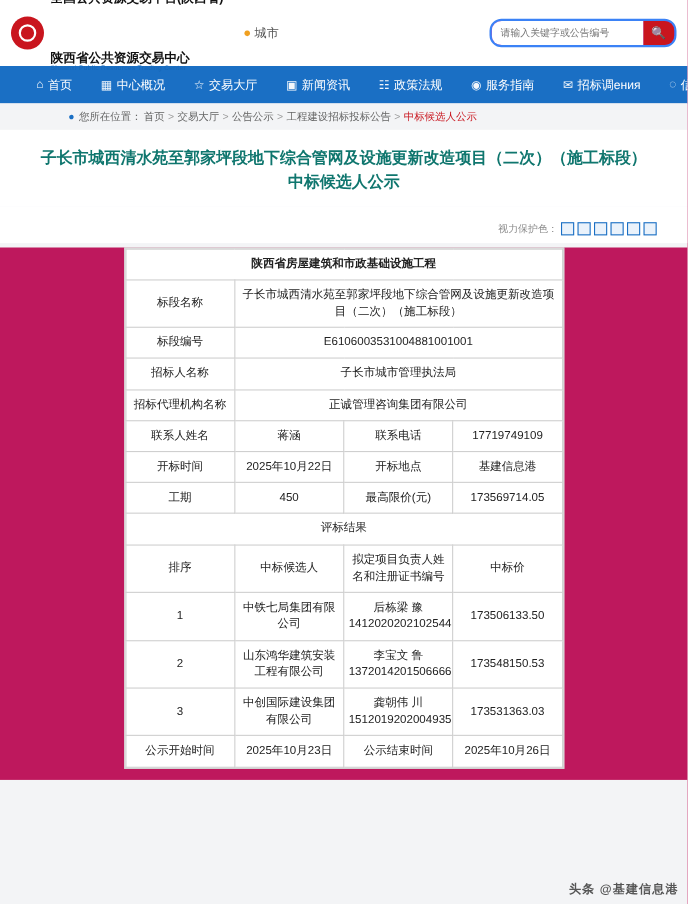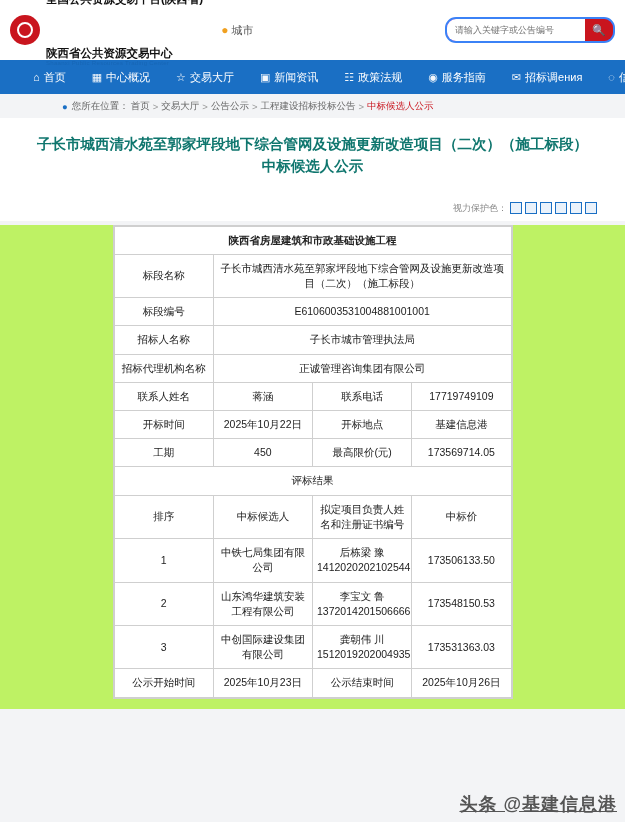--- a/index.html
+++ b/index.html
@@ -189,21 +189,21 @@
   }
   .sz {
     width: 10px; height: 10px;
     border: 1px solid #1a6fc4;
     display: inline-block;
     background: #eaf2fb;
   }
 
   
   .card-wrap {
-    background: #bef264;
+    background: #be185d;
     padding: 0 0 10px 0;
   }
   .card {
     width: 400px;
     margin: 4px auto 0 auto;
     border: 1px solid #cfcfcf;
     background: #fff;
     box-sizing: border-box;
   }
   table.t {
@@ -243,26 +243,25 @@
     text-align: left;
     padding: 8px 10px 10px 10px;
     font-size: 10.5px;
     line-height: 1.65;
     border-left: 0; border-right: 0; border-bottom: 0;
   }
   .watermark {
     position: absolute;
     right: 8px;
     bottom: 6px;
-    font-size: 18px;
+    font-size: 11px;
     color: #3a3a3a;
     font-weight: bold;
     opacity: .85;
     letter-spacing: 1px;
-    text-decoration: underline;
   }
 </style>
 </head>
 <body>
 
 <div class="page">
 
   <div class="topbar">
     <div class="logo-block">
       <div class="logo-mark"></div>

